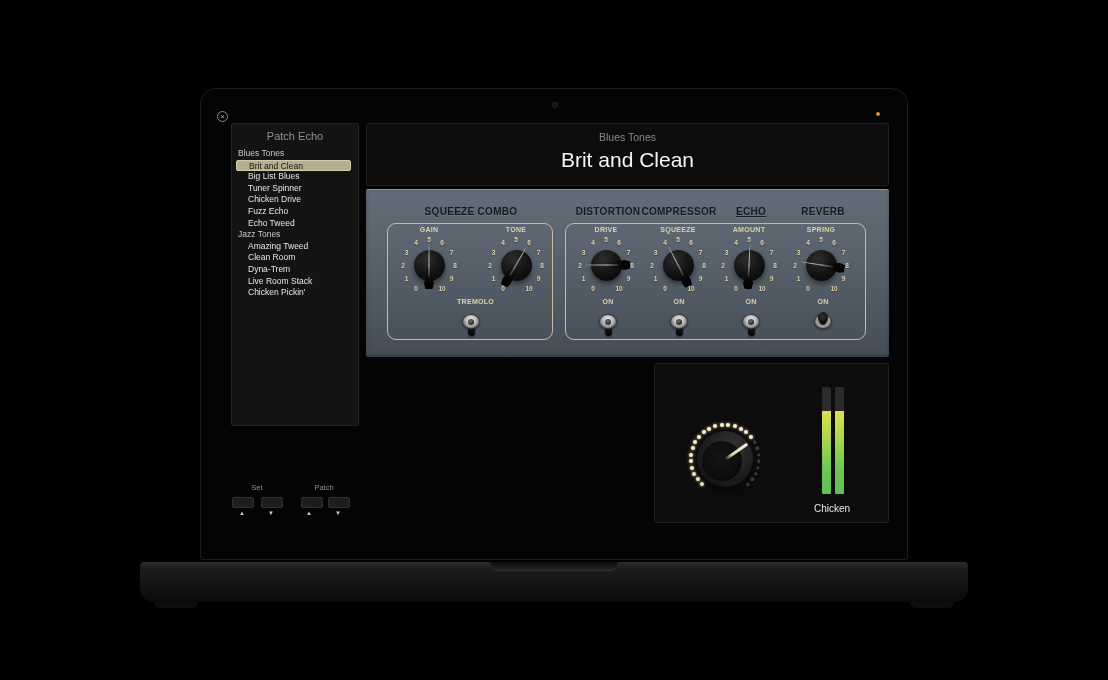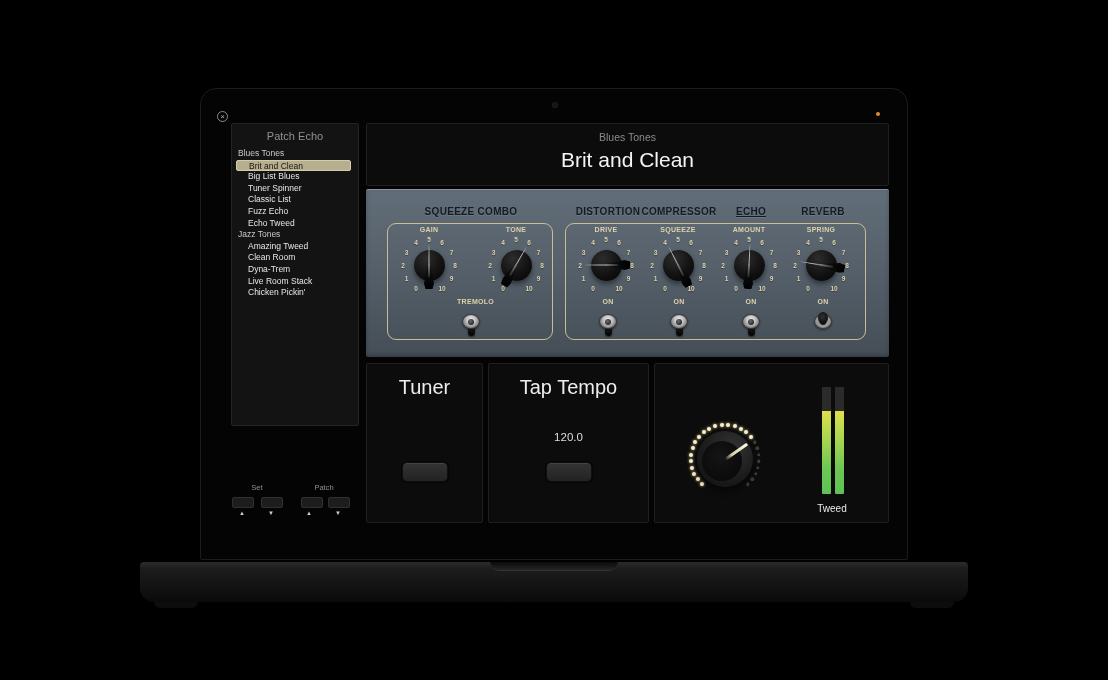--- a/index.html
+++ b/index.html
@@ -132,21 +132,21 @@
     <div class="status-dot" style="background: rgb(224, 139, 45);"></div>
     <div class="close-btn">×</div>
 
     <div class="panel sidebar">
       <div class="sidebar-title">Patch Echo</div>
       <div class="pl-items">
           <div class="pl-group">Blues Tones</div>
           <div class="pl-item selected">Brit and Clean</div>
           <div class="pl-item">Big List Blues</div>
           <div class="pl-item">Tuner Spinner</div>
-          <div class="pl-item">Classic List</div>
+          <div class="pl-item">Chicken Drive</div>
           <div class="pl-item">Fuzz Echo</div>
           <div class="pl-item">Echo Tweed</div>
           <div class="pl-group">Jazz Tones</div>
           <div class="pl-item">Amazing Tweed</div>
           <div class="pl-item">Clean Room</div>
           <div class="pl-item">Dyna-Trem</div>
           <div class="pl-item">Live Room Stack</div>
           <div class="pl-item">Chicken Pickin'</div>
         </div>
     </div>
@@ -316,30 +316,21 @@
         </div>
       <div class="switch-block" style="left:443px;">
           <div class="switch-label">ON</div>
           <div class="toggle up">
             <div class="tog-handle"></div>
             <div class="tog-base"></div>
           </div>
         </div>
     </div>
 
-    <div class="panel tuner-panel">
-      <div class="big-title">Tuner</div>
-      <div class="push-btn"></div>
-    </div>
-
-    <div class="panel tap-panel">
-      <div class="big-title">Tap Tempo</div>
-      <div class="bpm-value">120.0</div>
-      <div class="push-btn"></div>
-    </div>
+
 
     <div class="panel vol-panel">
       <div class="vol-knob">
           <span class="vol-dot lit" style="left: 17.2496px; top: 65.2669px;"></span>
           <span class="vol-dot lit" style="left: 12.8321px; top: 60.4427px;"></span>
           <span class="vol-dot lit" style="left: 9.42022px; top: 54.8619px;"></span>
           <span class="vol-dot lit" style="left: 7.14016px; top: 48.731px;"></span>
           <span class="vol-dot lit" style="left: 6.07633px; top: 42.277px;"></span>
           <span class="vol-dot lit" style="left: 6.2681px; top: 35.7387px;"></span>
           <span class="vol-dot lit" style="left: 7.70837px; top: 29.3581px;"></span>
@@ -369,21 +360,21 @@
           </div>
         </div>
       <div class="meters">
         <div class="meter-bar">
             <div class="meter-fill" style="height: 78%;"></div>
           </div>
         <div class="meter-bar">
             <div class="meter-fill" style="height: 78%;"></div>
           </div>
       </div>
-      <div class="output-label">Tweed</div>
+      <div class="output-label">Chicken</div>
     </div>
   </div>
 
   <div class="base">
     <div class="base-scoop"></div>
     <div class="foot left"></div>
     <div class="foot right"></div>
   </div>
 
 </div>

